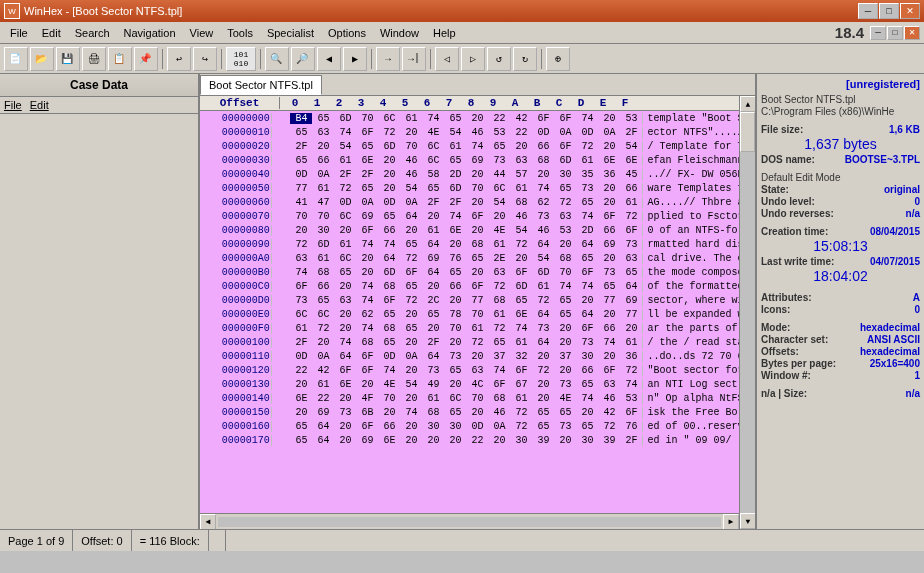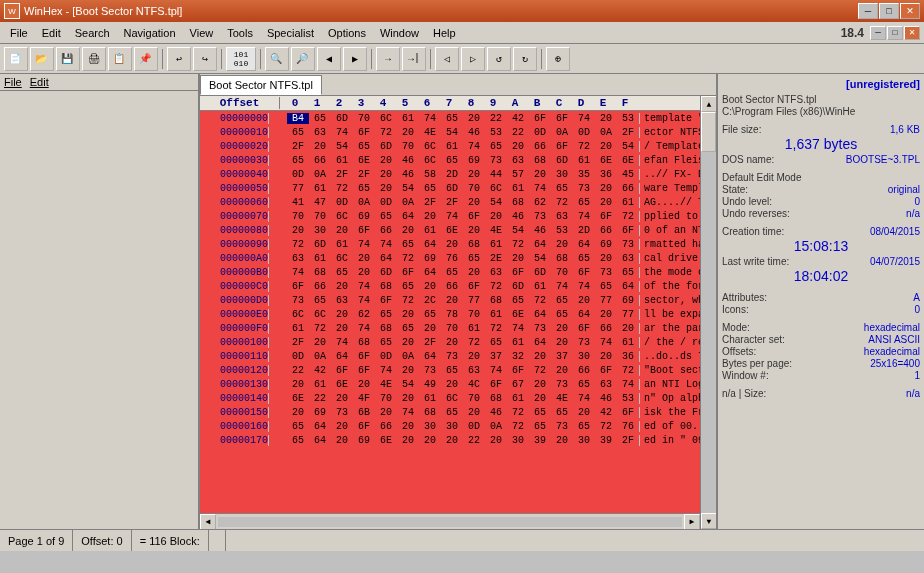--- a/index.html
+++ b/index.html
@@ -70,21 +70,21 @@
       gap: 2px;
     }
     .menu-item {
       padding: 2px 6px;
       cursor: pointer;
       height: 18px;
       display: flex; align-items: center;
     }
     .version-label {
       margin-left: auto;
-      font-size: 12px;
+      font-size: 15px;
       font-weight: bold;
       color: #333;
     }
 
     
     .toolbar {
       background: #d4d0c8;
       height: 30px;
       display: flex;
       align-items: center;
@@ -155,21 +155,21 @@
     .center-panel {
       flex: 1;
       display: flex;
       flex-direction: column;
       overflow: hidden;
     }
     .hex-container {
       display: flex;
       flex: 1;
       overflow: hidden;
-      background: #ef4444;
+      background: #f0abfc;
       position: relative;
     }
     .hex-table {
       flex: 1;
       overflow: hidden;
       display: flex;
       flex-direction: column;
     }
     .hex-header {
       display: flex;
@@ -263,40 +263,41 @@
       top: 0;
       left: 0;
       right: 0;
       height: 40px;
       background: #d4d0c8;
       border: 1px outset #fff;
     }
 
     
     .right-panel {
-      width: 208px;
+      width: 169px;
       background: #d4d0c8;
       border-left: 2px solid #808080;
       font-family: Arial, sans-serif;
       font-size: 11px;
       overflow: hidden;
       padding: 4px;
     }
     .right-panel-header {
       color: #0000cc;
       font-weight: bold;
       text-align: right;
       font-size: 11px;
       margin-bottom: 4px;
     }
     .right-info-line {
       display: flex;
       justify-content: space-between;
       margin-bottom: 1px;
       font-size: 10px;
+      font-weight: bold;
     }
     .right-info-label { color: #333; }
     .right-info-value { color: #0000cc; text-align: right; }
     .right-section-divider {
       height: 6px;
     }
     .right-label-only {
       font-size: 10px;
       color: #333;
       margin-bottom: 1px;
@@ -432,20 +433,21 @@
   <div class="toolbar-btn">▷</div>
   <div class="toolbar-btn">↺</div>
   <div class="toolbar-btn">↻</div>
   <div class="toolbar-sep"></div>
   <div class="toolbar-btn">⊕</div>
 </div>
 
 <div class="main-layout">
 
   <div class="left-panel">
+    <div class="left-panel-title">Case Data</div>
     <div class="left-panel-menu">
       <span>File</span>
       <span>Edit</span>
     </div>
   </div>
 
   <div class="center-panel">
 
     <div class="tab-bar">
       <div class="tab active">Boot Sector NTFS.tpl</div>

